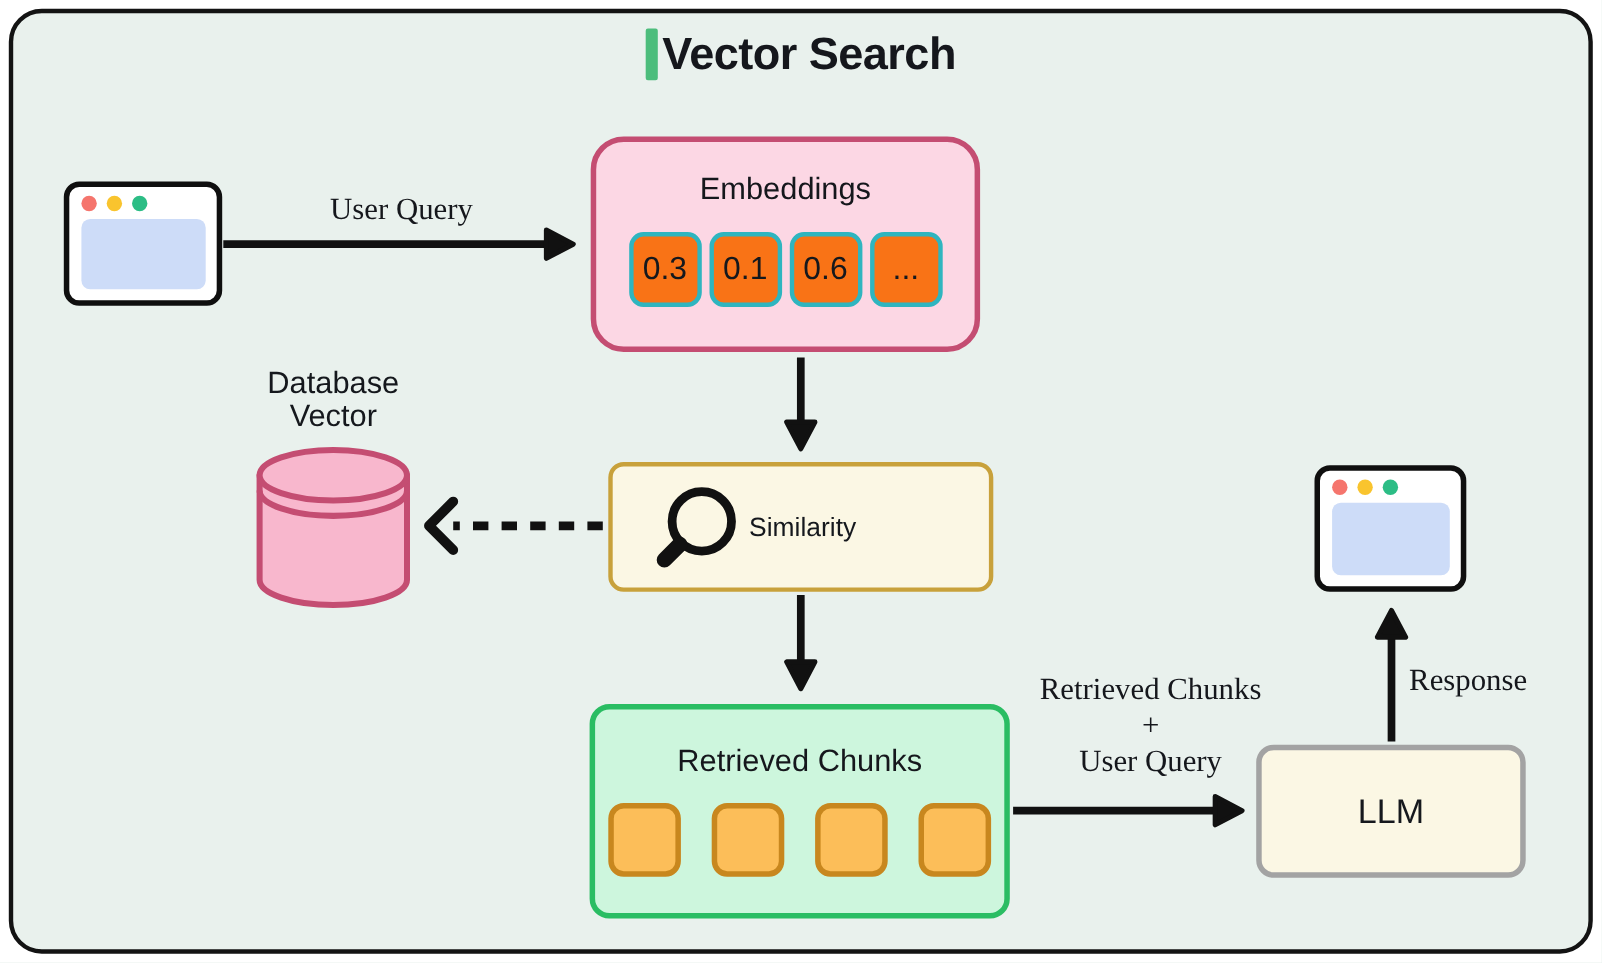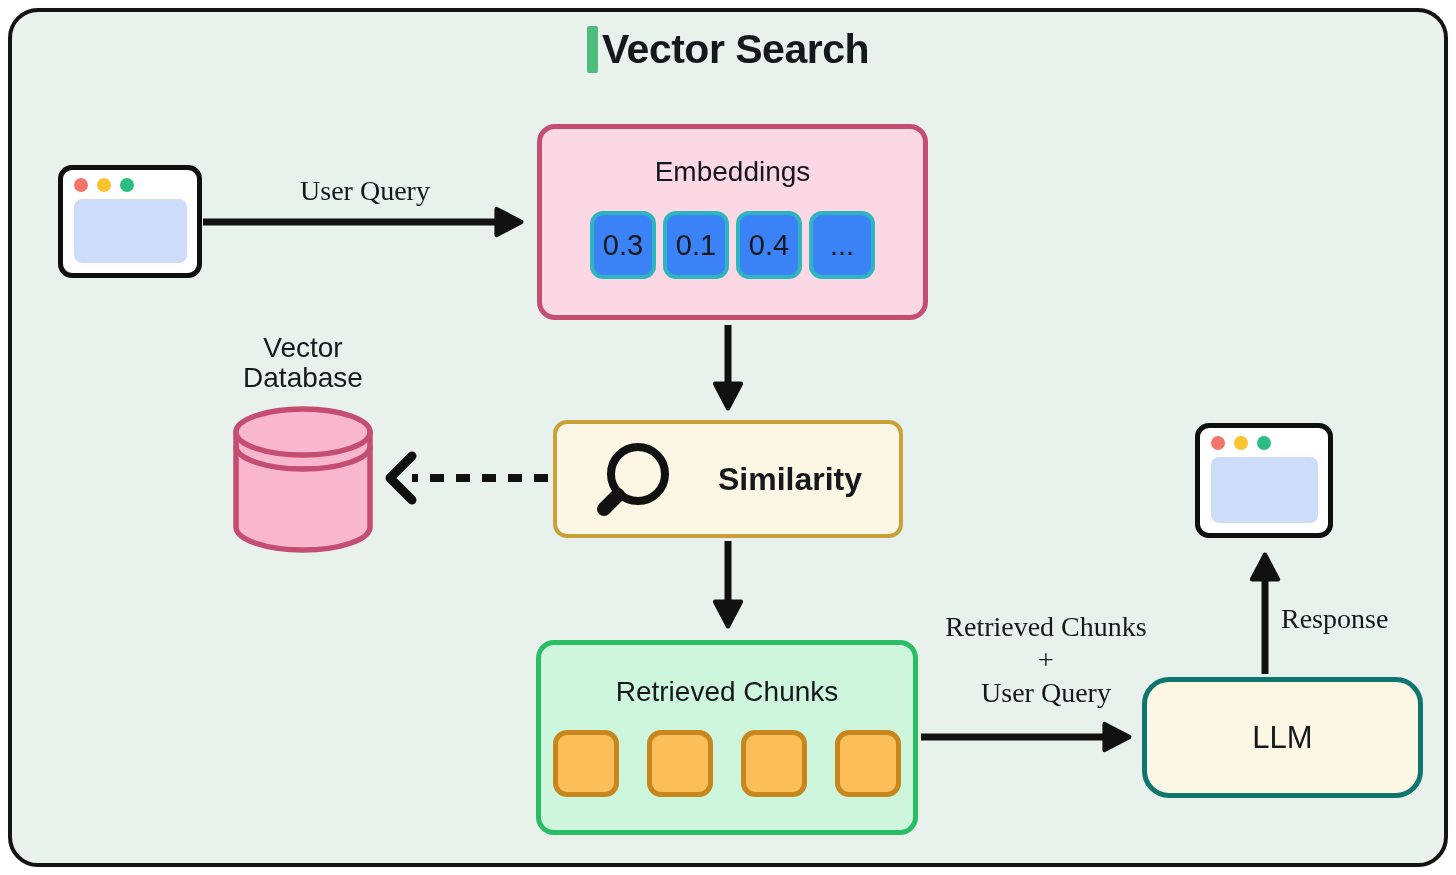--- a/index.html
+++ b/index.html
@@ -21,63 +21,63 @@
     display: flex; justify-content: center; align-items: center; gap: 4px;
   }
   .title-bar { width: 11px; height: 47px; border-radius: 2px; background: #4cbd7c; }
   .title-text { margin: 0; font-size: 41px; font-weight: 700; letter-spacing: -0.5px; color: #15171c; }
 
   
   .node { position: absolute; display: flex; }
 
   
   .embeddings {
-    left: 537px; top: 124px; width: 391px; height: 196px;
-    background: #fcd7e4; border: 5px solid #c44d72; border-radius: 18px;
+    left: 537px; top: 124px; width: 354px; height: 196px;
+    background: #fcd7e4; border: 5px solid #c44d72; border-radius: 30px;
     flex-direction: column; align-items: center;
   }
   .node-title { font-size: 28px; font-weight: 500; color: #15171c; }
   .embeddings .node-title { margin-top: 27px; }
   .chips { display: flex; gap: 7px; margin-top: 23px; }
   .chip {
-    width: 66px; height: 68px; background: #3b82f6; border: 4px solid #2fb5bf;
+    width: 66px; height: 68px; background: #f97316; border: 4px solid #2fb5bf;
     border-radius: 13px; display: flex; align-items: center; justify-content: center;
     font-size: 29px; font-weight: 500;
   }
 
   
   .similarity {
     left: 553px; top: 420px; width: 350px; height: 118px;
     background: #fbf7e4; border: 4px solid #c8a13b; border-radius: 14px;
     flex-direction: row; align-items: center;
   }
   .magnifier-svg { margin-left: 34px; flex: none; }
-  .sim-label { flex: 1; text-align: center; font-size: 32px; font-weight: 700; line-height: 31px; }
+  .sim-label { flex: 1; font-size: 24px; font-weight: 400; line-height: 31px; }
 
   
   .vdb-label {
     position: absolute; left: 203px; top: 333px; width: 200px;
     text-align: center; font-size: 28px; font-weight: 500; line-height: 30px;
   }
   .cylinder-svg { position: absolute; left: 230px; top: 406px; }
 
   
   .retrieved {
     left: 536px; top: 640px; width: 382px; height: 195px;
     background: #cdf6dd; border: 5px solid #2abd63; border-radius: 18px;
     flex-direction: column; align-items: center;
   }
   .retrieved .node-title { margin-top: 31px; }
   .squares { display: flex; gap: 28px; margin-top: 22px; }
   .square { width: 66px; height: 67px; background: #fcbe59; border: 5px solid #c8871e; border-radius: 14px; }
 
   
   .llm {
-    left: 1142px; top: 677px; width: 281px; height: 121px;
-    background: #fbf7e4; border: 5px solid #0f766e; border-radius: 27px;
+    left: 1142px; top: 677px; width: 245px; height: 121px;
+    background: #fbf7e4; border: 5px solid #a3a3a3; border-radius: 16px;
     align-items: center; justify-content: center; font-size: 31px; font-weight: 500;
   }
 
   
   .browser {
     position: absolute; background: #ffffff; border: 5px solid #0f0f0f;
     border-radius: 14px; display: flex; flex-direction: column;
   }
   .browser-1 { left: 58px; top: 165px; width: 144px; height: 113px; }
   .browser-2 { left: 1195px; top: 423px; width: 138px; height: 115px; }
@@ -129,28 +129,28 @@
     <div class="browser-content"></div>
   </div>
 
   <div class="edge-label user-query-label">User Query</div>
 
   <div class="node embeddings">
     <div class="node-title">Embeddings</div>
     <div class="chips">
       <div class="chip">0.3</div>
       <div class="chip">0.1</div>
-      <div class="chip">0.4</div>
+      <div class="chip">0.6</div>
       <div class="chip">...</div>
     </div>
   </div>
 
   <div class="vdb-label">
+    <div>Database</div>
     <div>Vector</div>
-    <div>Database</div>
   </div>
   <svg class="cylinder-svg" width="146" height="150" viewBox="0 0 146 150">
     <path d="M6,26 L6,121 A67,23 0 0 0 140,121 L140,26 Z" fill="#f8b7cd" stroke="#c44d72" stroke-width="5.5" stroke-linejoin="round"></path>
     <path d="M6,26 A67,23 0 0 0 140,26 A67,23 0 0 0 6,26 Z" fill="#f8b7cd" stroke="#c44d72" stroke-width="5.5"></path>
     <path d="M6,40 A67,23 0 0 0 140,40" fill="none" stroke="#c44d72" stroke-width="5.5"></path>
   </svg>
 
   <div class="node similarity">
     <svg class="magnifier-svg" width="90" height="90" viewBox="0 0 90 90">
       <circle cx="47" cy="40" r="27" fill="none" stroke="#111" stroke-width="8"></circle>

